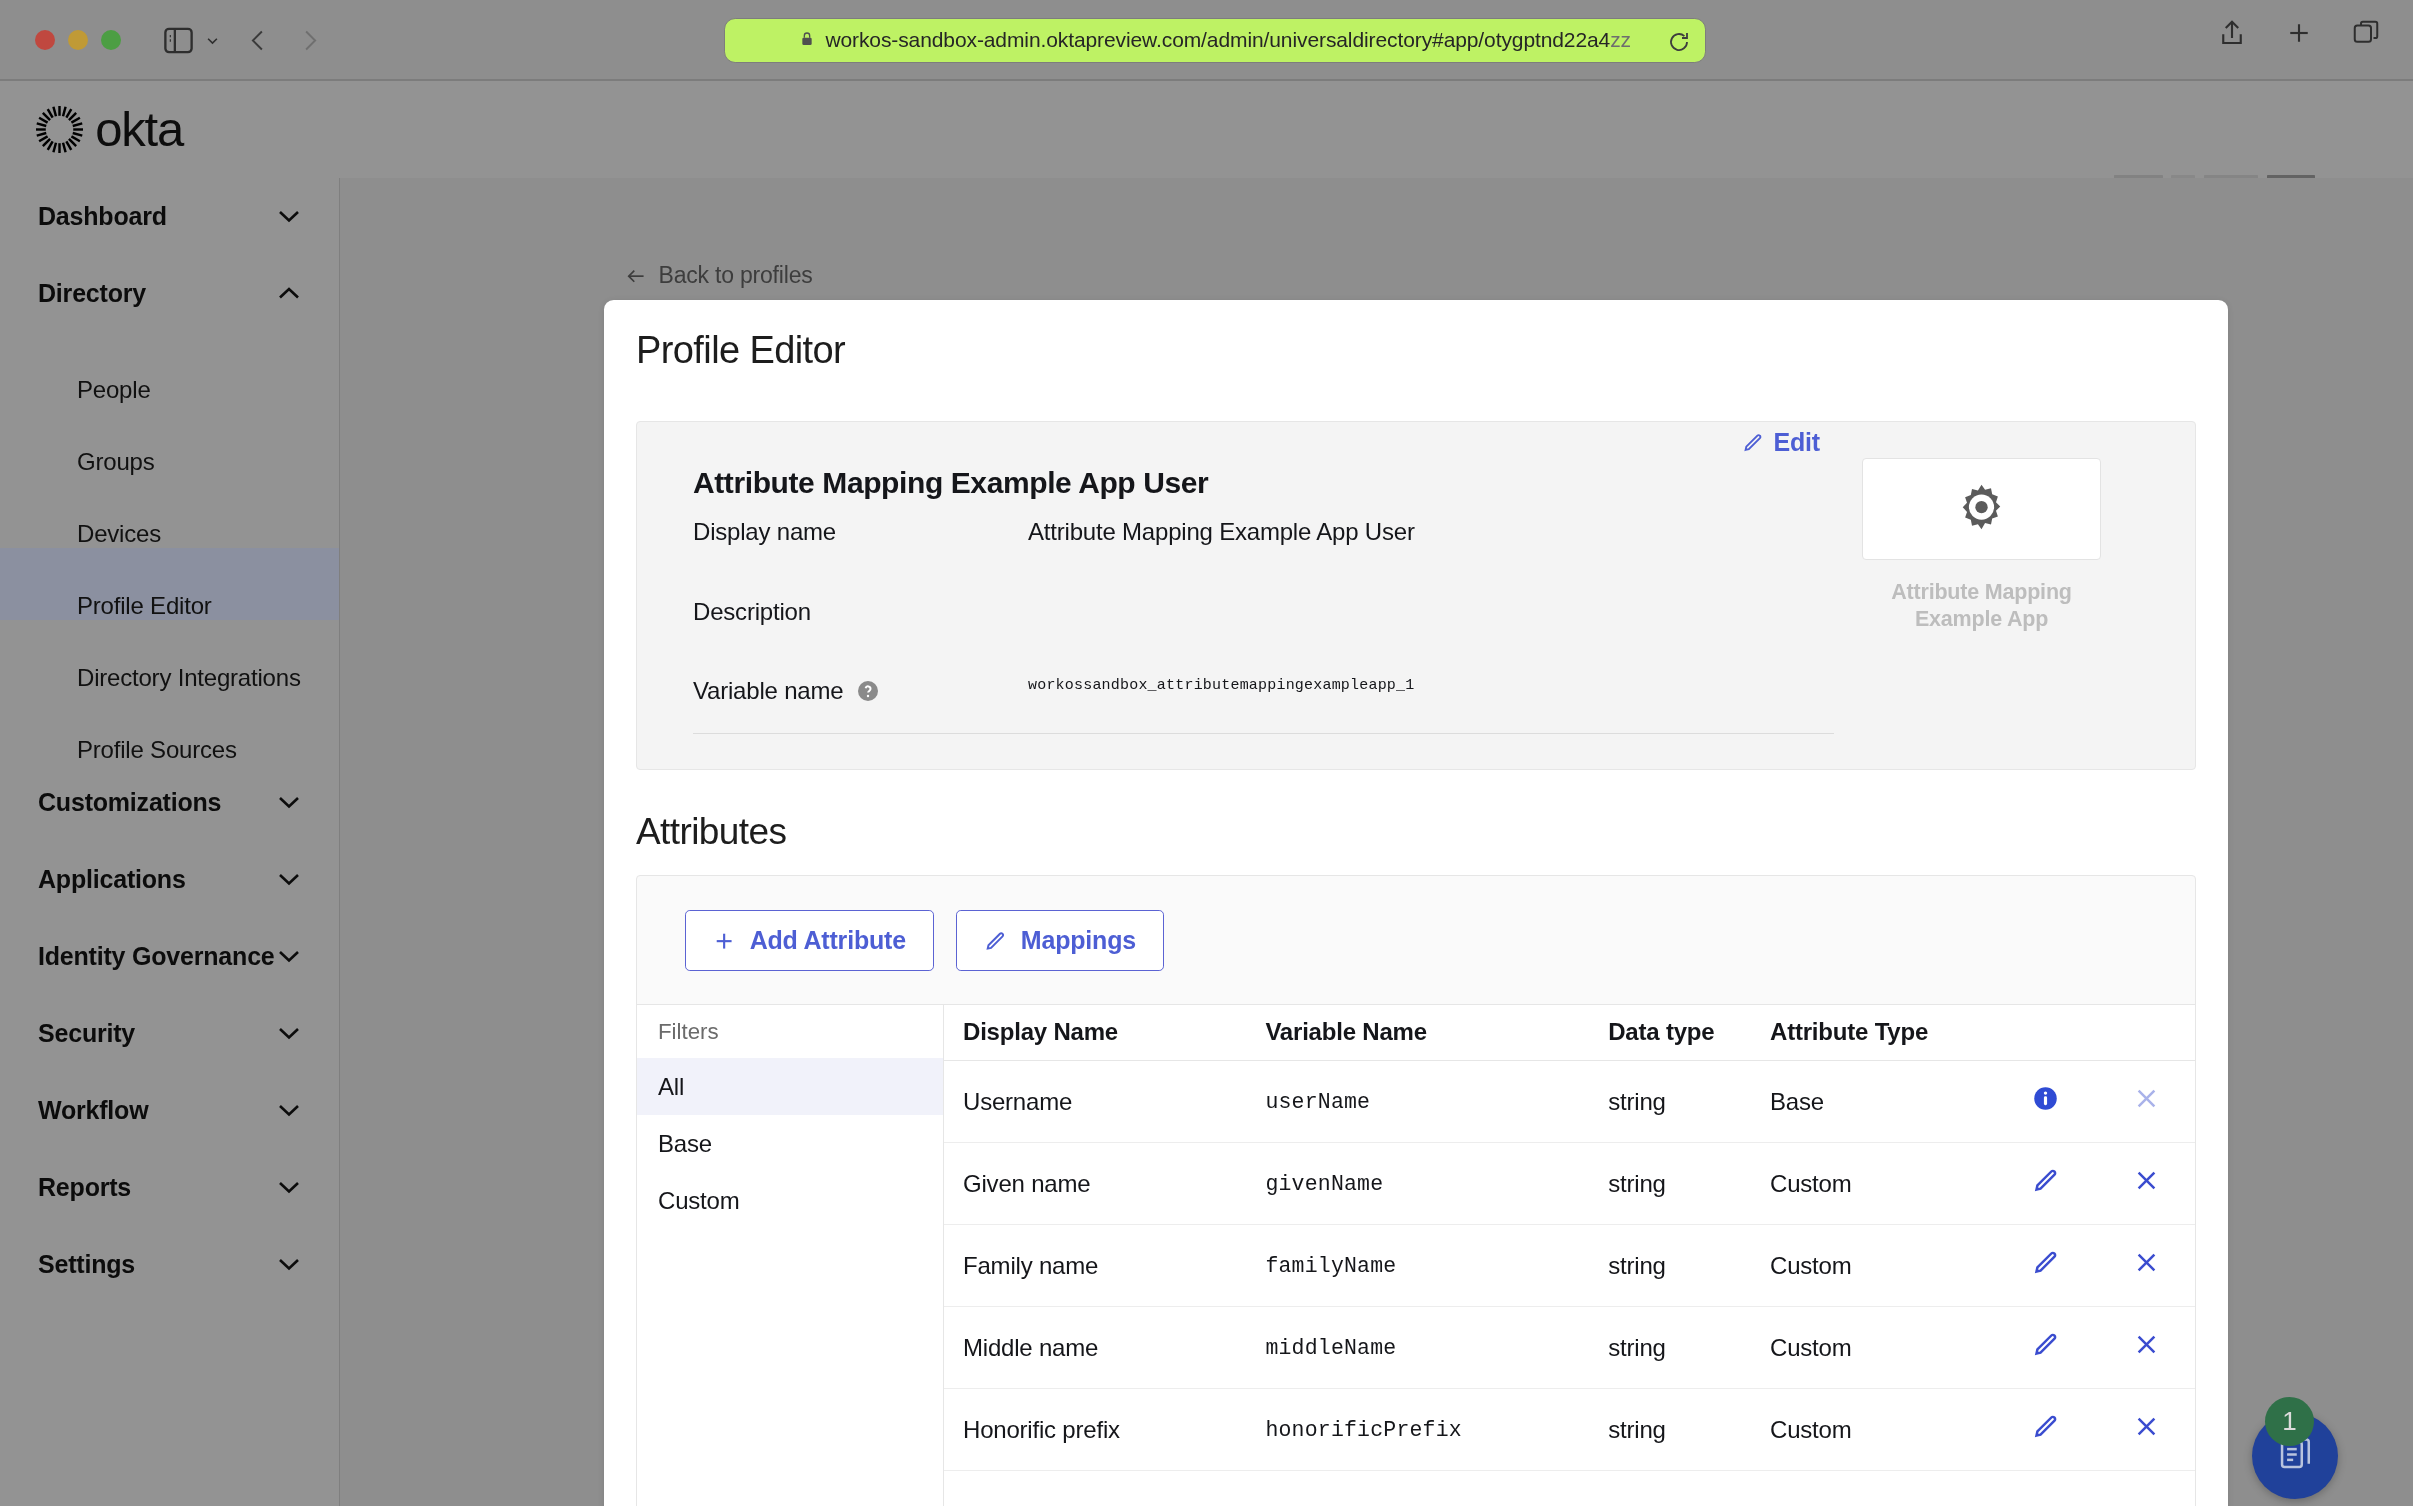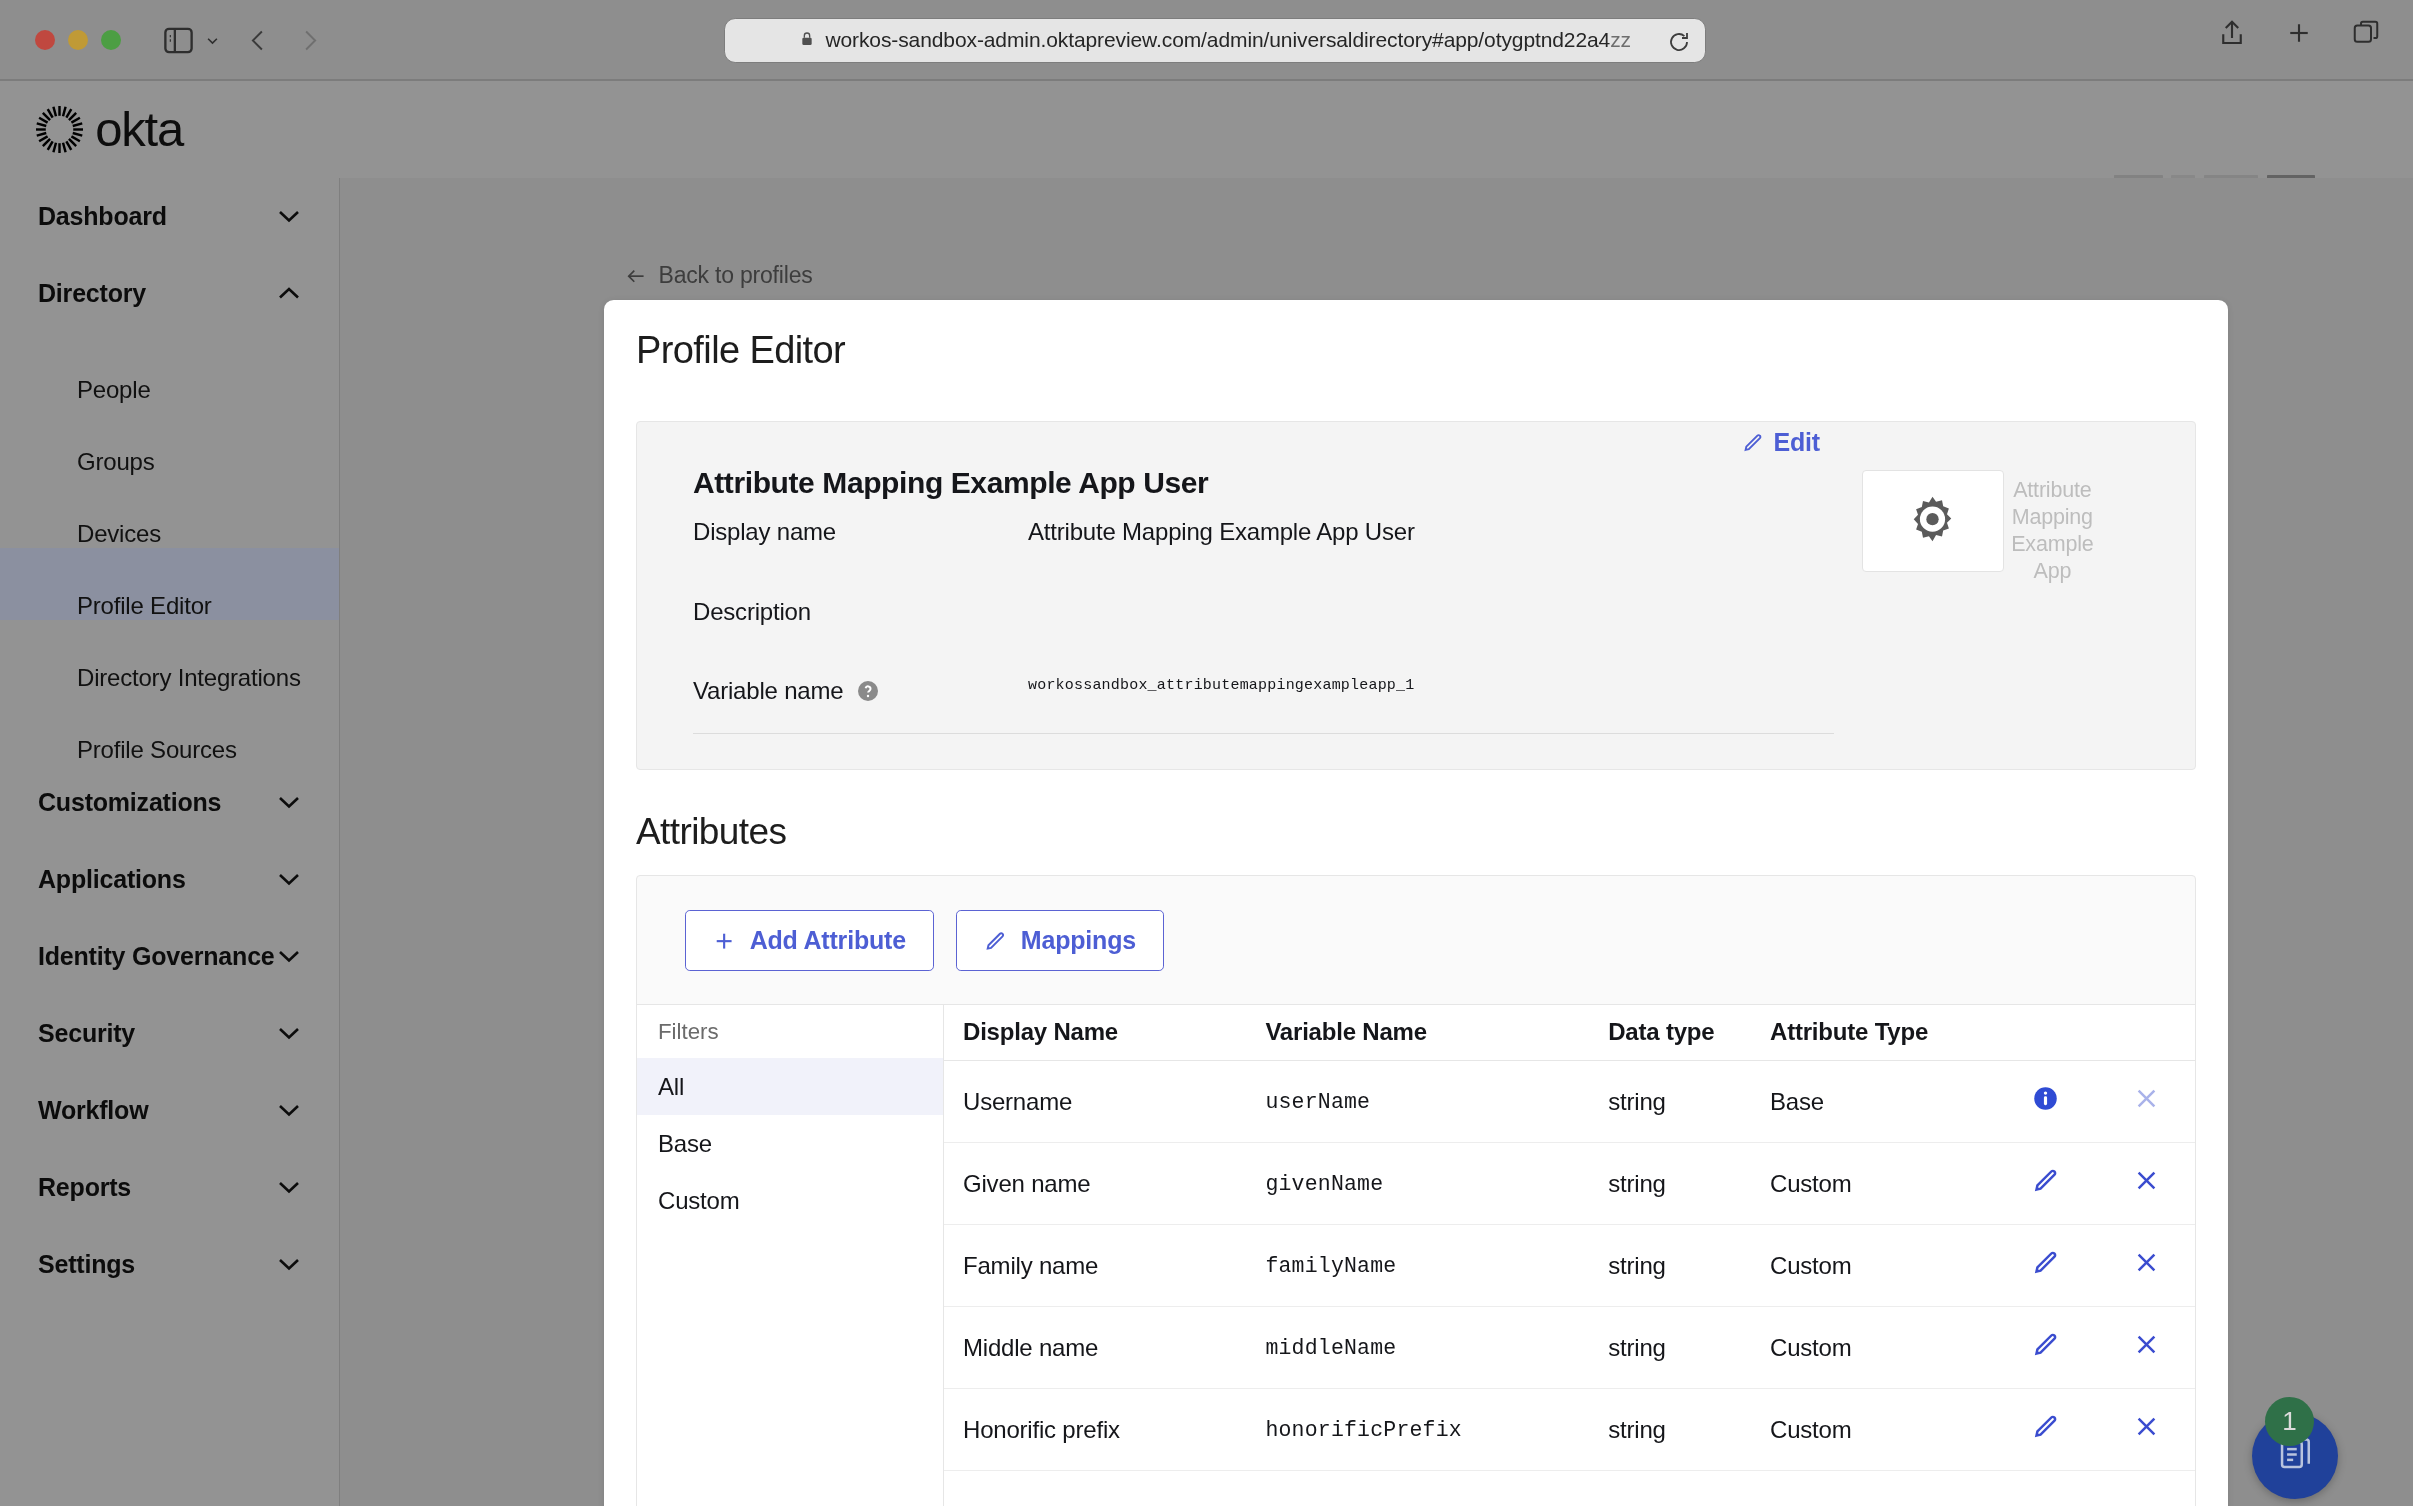--- a/index.html
+++ b/index.html
@@ -26,21 +26,21 @@
   .sidebar-toggle { margin-left: 40px; width: 35px; height: 35px; }
   .chev-small { margin-left: 6.4px; width: 21px; height: 32px; }
   .nav-arrows { display: flex; margin-left: 22.3px; gap: 24px; }
   .nav-arrow { width: 27px; height: 35px; }
 
   .url-bar {
     position: absolute; left: 724px; top: 17.6px;
     width: 982px; height: 45px;
     border: 0.8px solid #7d7d7d; border-radius: 11.2px;
     display: flex; align-items: center; justify-content: center;
-    background: #e5e5e5;
+    background: #bef264;
   }
   .url-lock { width: 16px; height: 19px; margin-right: 10.4px; flex: 0 0 auto; }
   .url-text {
     font-size: 21px; color: #262626; letter-spacing: -0.1px;
     white-space: nowrap; overflow: hidden;
   }
   .url-text .dim { color: #6e6e6e; }
   .url-reload { position: absolute; right: 14.4px; top: 11.2px; width: 24px; height: 24px; }
 
   .chrome-right { position: absolute; right: 32px; top: 17.6px; display: flex; gap: 37px; align-items: center; }
@@ -148,21 +148,21 @@
   .kv-value { font-size: 24px; color: #15161a; letter-spacing: -0.2px; }
   .kv-value.mono { font-family: "Liberation Mono", monospace; font-size: 15px; letter-spacing: 0.2px; }
   .q-ico { width: 24px; height: 24px; flex: 0 0 auto; }
 
   .panel-divider {
     position: absolute; left: 56px; width: 1141px; height: 0.8px; background: #dcdcdc;
   }
 
   .app-logo-col {
     position: absolute; right: 94px; top: 36px; width: 239px;
-    display: flex; flex-direction: row; align-items: center;
+    display: flex; flex-direction: column; align-items: center; font-weight: bold;
   }
   .app-logo-box {
     width: 239px; height: 102px; background: #ffffff;
     border: 0.8px solid #e3e3e3; border-radius: 4px;
     display: flex; align-items: center; justify-content: center;
   }
   .gear-ico { width: 57px; height: 57px; }
   .app-logo-label {
     margin-top: 19px; font-size: 21.5px; color: #bdbdbd; text-align: center;
     line-height: 1.25; letter-spacing: -0.2px;

